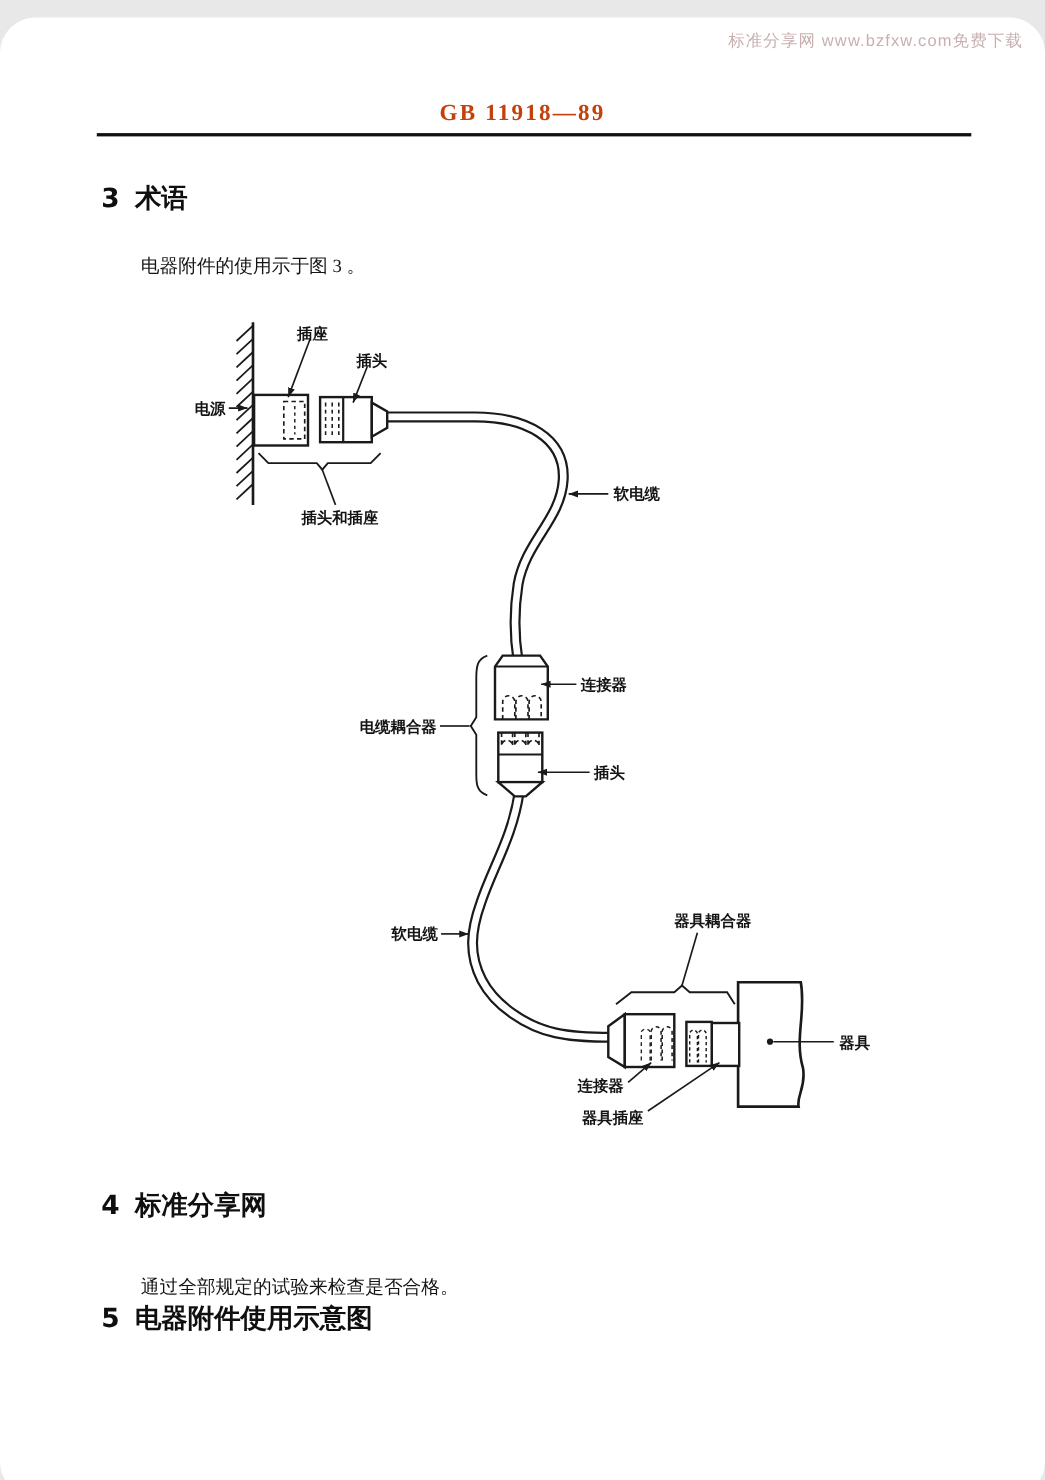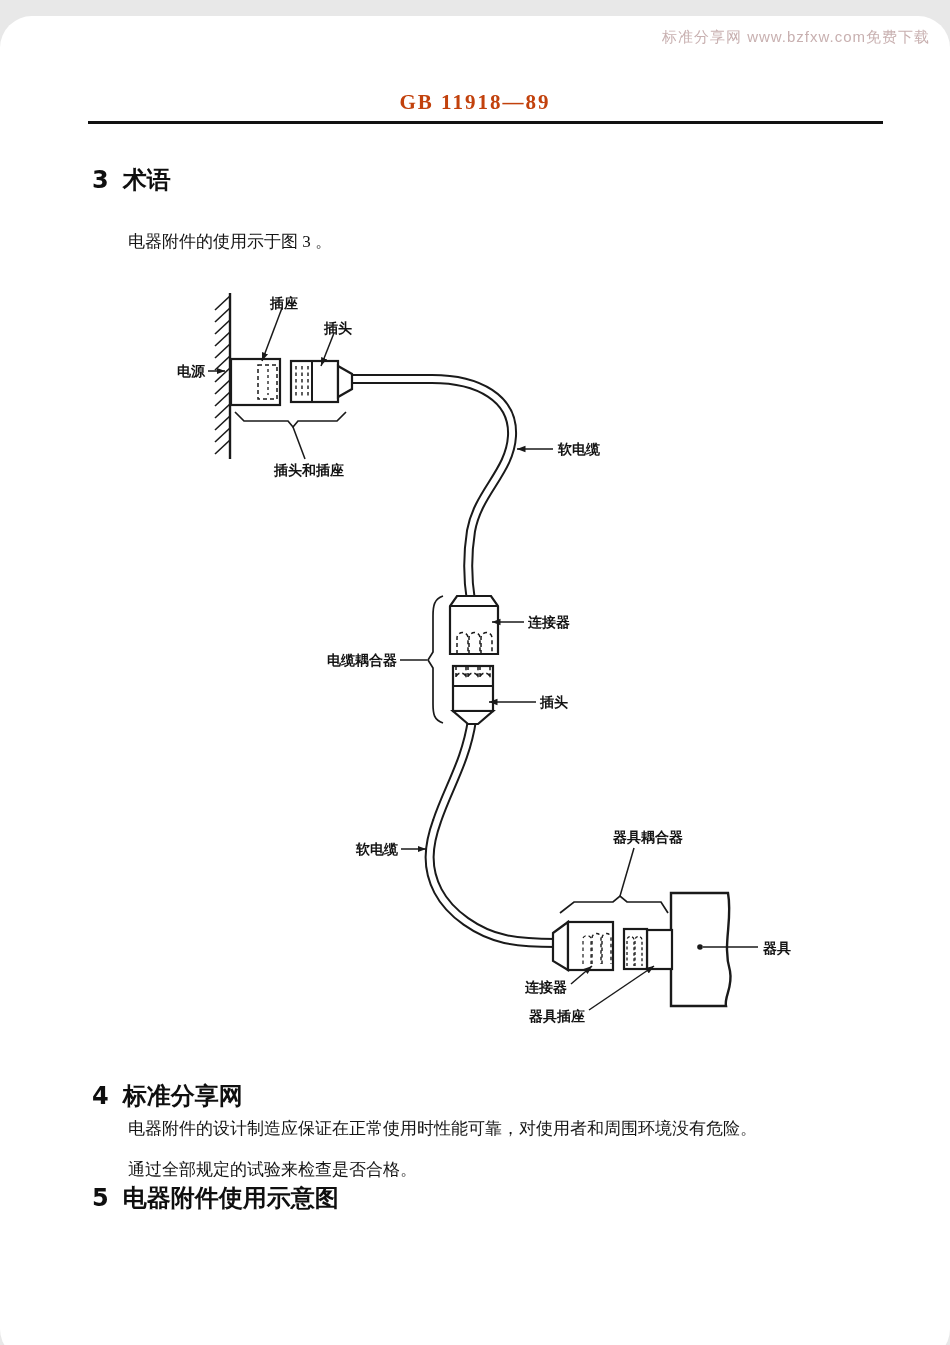--- a/index.html
+++ b/index.html
@@ -188,20 +188,19 @@
     <text class="dlabel" x="613" y="566">器具耦合器</text>
     <text class="dlabel" x="525" y="716">连接器</text>
     <text class="dlabel" x="529" y="745">器具插座</text>
     <text class="dlabel" x="763" y="677">器具</text>
   </svg>
 
 
   <div class="abs sec-head" style="top:1064px;left:92px;">
     <span class="num">4</span><span class="ttl">标准分享网</span>
   </div>
-  <div class="abs para" style="top:1101px;left:128px;">电器附件的设计制造应保证在正常使用时性能可靠，对使用者和周围环境没有危险。</div>
   <div class="abs para" style="top:1142px;left:128px;text-align:center;">通过全部规定的试验来检查是否合格。</div>
 
   <div class="abs sec-head" style="top:1166px;left:92px;">
     <span class="num">5</span><span class="ttl">电器附件使用示意图</span>
   </div>
 
 </div>
 
 </body></html>

